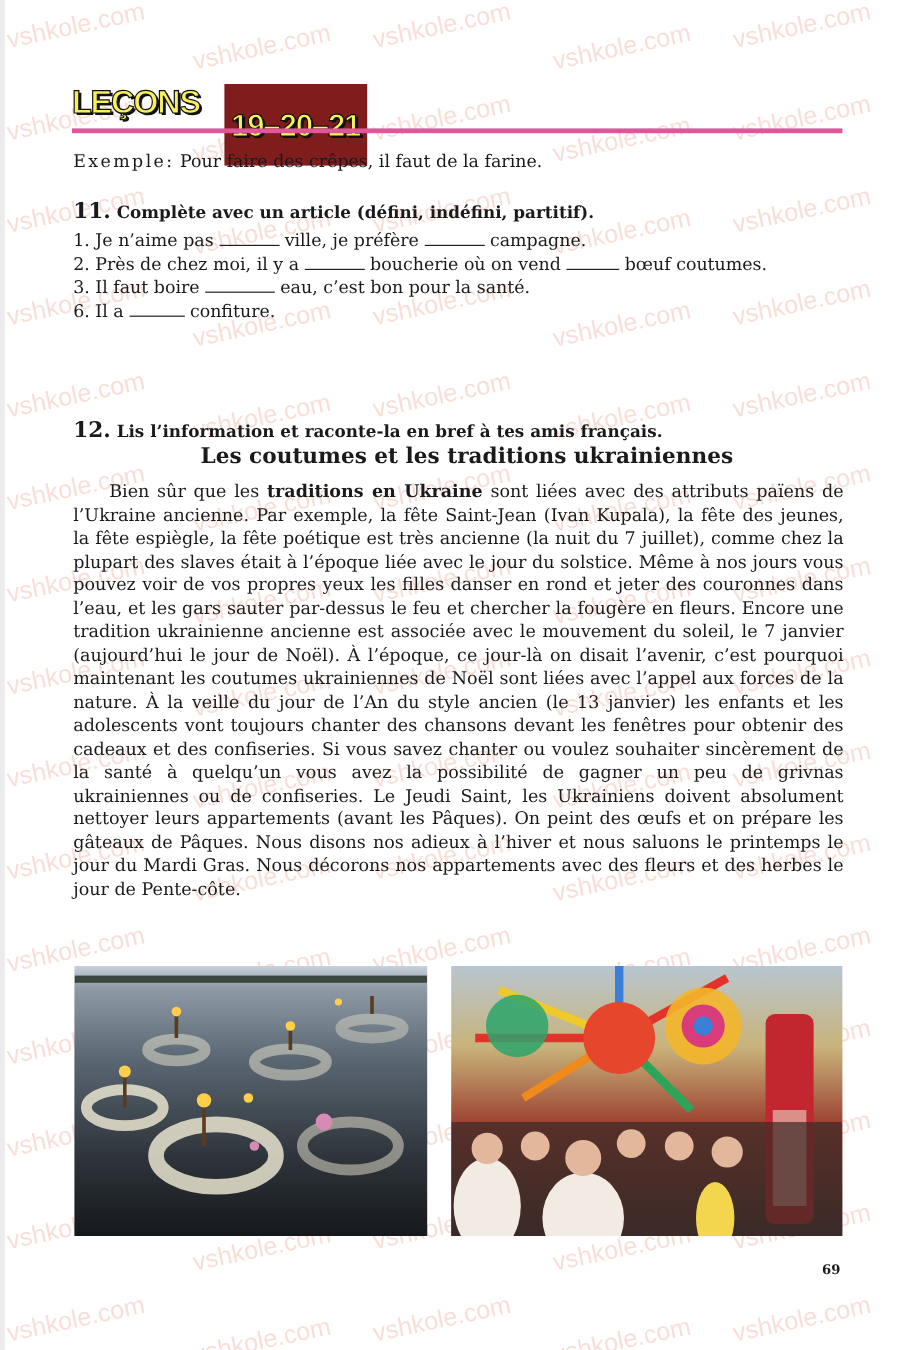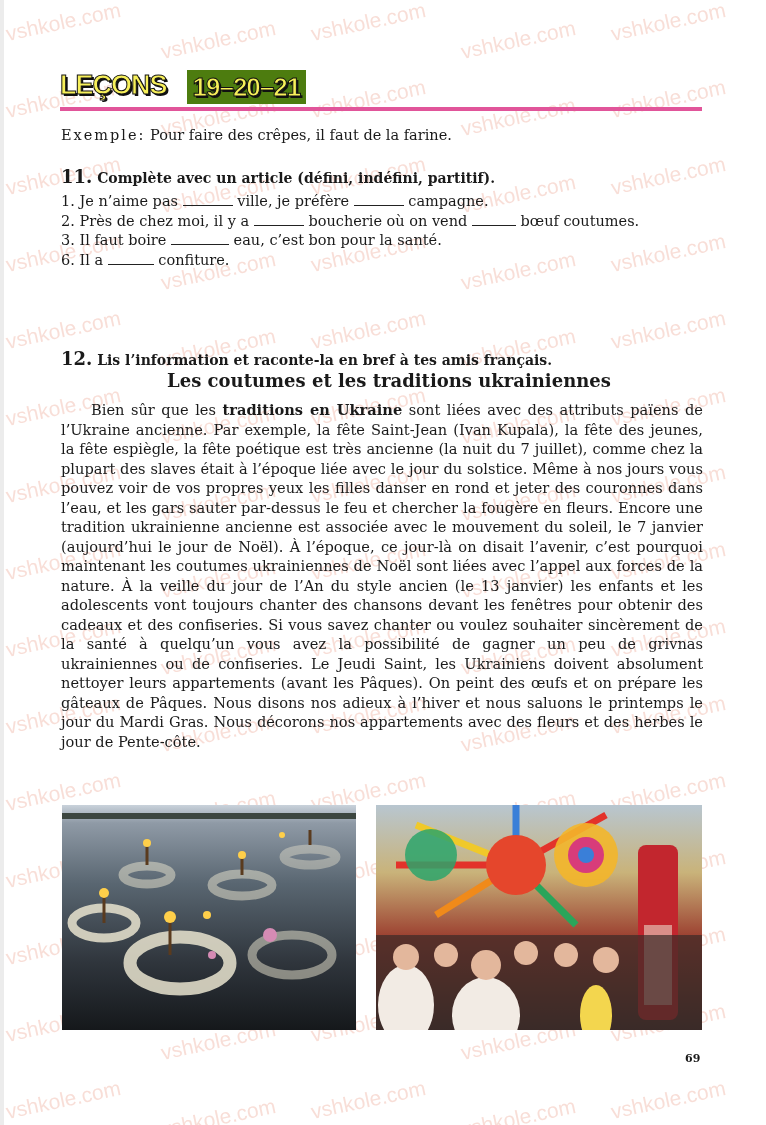--- a/index.html
+++ b/index.html
@@ -11,21 +11,21 @@
   .watermark {
     position: absolute; color: #f3c4b8; font-family: "Liberation Sans", sans-serif;
     font-size: 21px; transform: rotate(-12deg); opacity: 0.55; white-space: nowrap; pointer-events: none;
   }
   .header { position: absolute; left: 60px; top: 70px; height: 34px; display: flex; align-items: flex-start; }
   .lecons {
     font-family: "Liberation Sans", sans-serif; font-weight: bold; font-size: 27px; letter-spacing: -1px;
     color: #f7f05a; -webkit-text-stroke: 1px #111; text-shadow: 2px 2px 0 #111;
   }
   .lesson-nums {
-    margin-left: 20px; background: #4d7c0f; padding: 1px 6px; height: 32px; display: flex; align-items: center;
+    margin-left: 20px; background: #7f1d1d; padding: 18px 6px; height: 32px; display: flex; align-items: center;
     font-family: "Liberation Sans", sans-serif; font-weight: bold; font-size: 26px; letter-spacing: -1px;
     color: #f7f05a; -webkit-text-stroke: 1px #111; text-shadow: 2px 2px 0 #111;
   }
   .header-rule { position: absolute; left: 60px; top: 107px; width: 642px; height: 4px; background: #e1559a; }
   .example { position: absolute; left: 61px; top: 127px; font-size: 14.5px; }
   .example .lbl { letter-spacing: 2px; }
   .example .txt { }
   .ex-title { position: absolute; left: 61px; font-size: 14px; font-weight: bold; }
   .ex-title .num { font-size: 18px; font-weight: bold; margin-top: 19px; }
   .items { position: absolute; left: 61px; top: 192px; font-size: 14.5px; line-height: 19.6px; }

